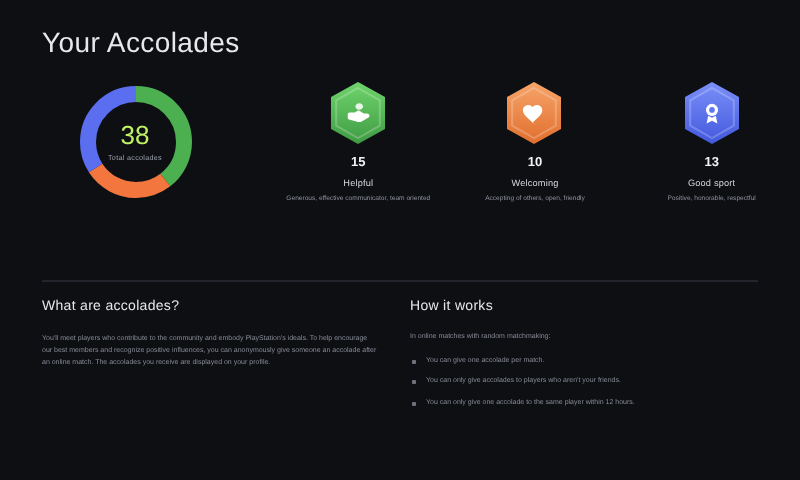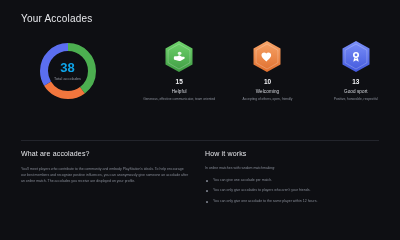--- a/index.html
+++ b/index.html
@@ -7,36 +7,36 @@
     width:400px;height:225px;overflow:hidden;
     background:#0e0f13;
     font-family:"Liberation Sans","DejaVu Sans",sans-serif;
     color:#e9eaee;
     -webkit-font-smoothing:antialiased;
   }
   .page{position:relative;width:400px;height:225px;box-sizing:border-box;}
 
   .page-title{
     position:absolute;left:21px;top:13px;
-    font-size:10px;letter-spacing:.2px;color:#e7e8ec;font-weight:400;
+    font-size:14px;letter-spacing:.2px;color:#e7e8ec;font-weight:400;
   }
 
   
   .stats{
     position:absolute;left:0;top:36px;width:400px;height:92px;
     display:flex;align-items:flex-start;
   }
   .donut-cell{width:135px;display:flex;justify-content:center;padding-top:4px;}
   .donut-wrap{position:relative;width:62px;height:62px;}
   .donut-wrap svg{display:block;transform:rotate(-90deg);}
   .donut-center{
     position:absolute;inset:0;display:flex;flex-direction:column;
     align-items:center;justify-content:center;
   }
-  .donut-num{font-size:13px;font-weight:700;color:#0ea5e9;line-height:1;}
+  .donut-num{font-size:13px;font-weight:400;color:#bef264;line-height:1;}
   .donut-cap{font-size:3.6px;color:#9ba0ab;margin-top:3px;letter-spacing:.15px;}
 
   .badge-cell{
     flex:1;display:flex;flex-direction:column;align-items:center;padding-top:4px;
   }
   .hex{
     position:relative;width:30px;height:33px;
     display:flex;align-items:center;justify-content:center;
   }
   .hex svg{display:block;}

